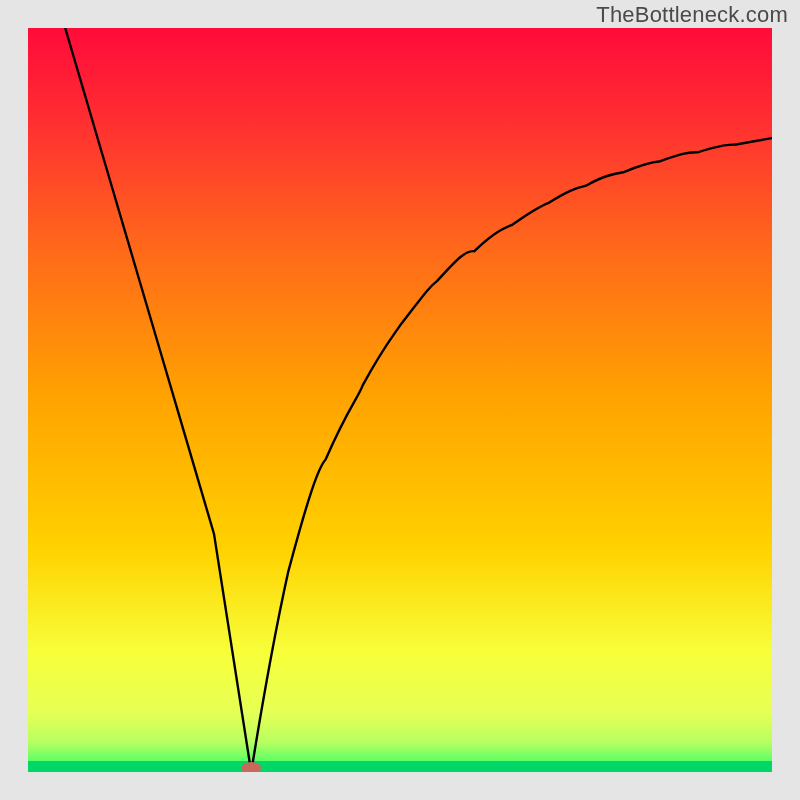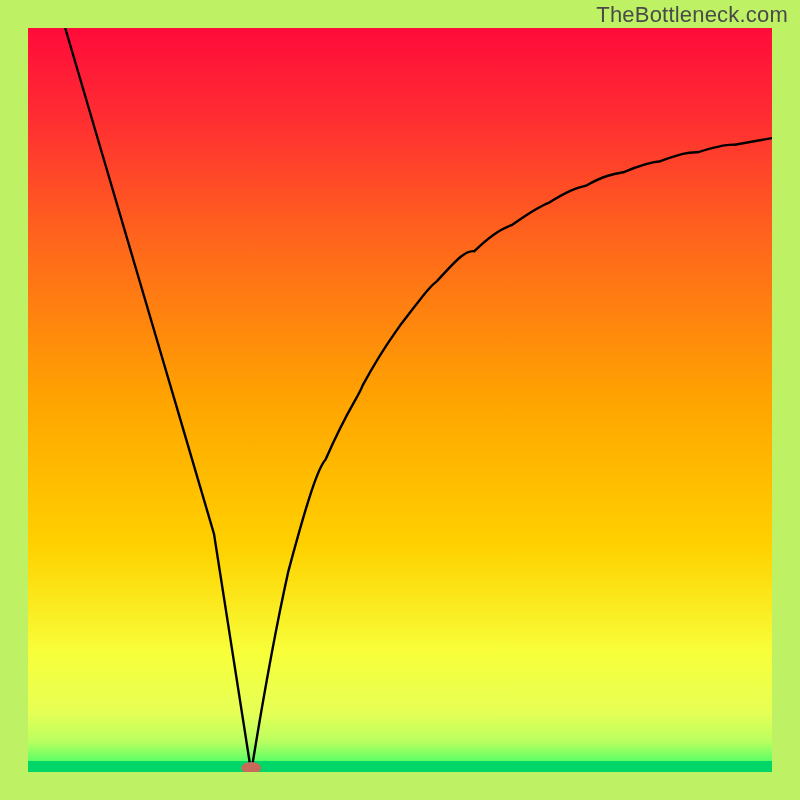--- a/index.html
+++ b/index.html
@@ -8,21 +8,21 @@
     width: 800px;
     height: 800px;
     background: #000;
     font-family: Arial, Helvetica, sans-serif;
     overflow: hidden;
   }
   .frame {
     position: relative;
     width: 800px;
     height: 800px;
-    background: #bef264;
+    background: #e5e5e5;
   }
   .watermark {
     position: absolute;
     top: 2px;
     right: 12px;
     color: #4a4a4a;
     font-size: 22px;
     font-weight: 500;
     letter-spacing: 0.2px;
     z-index: 10;

